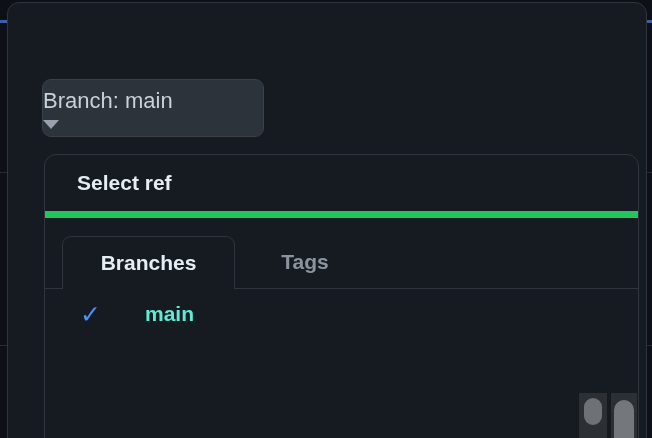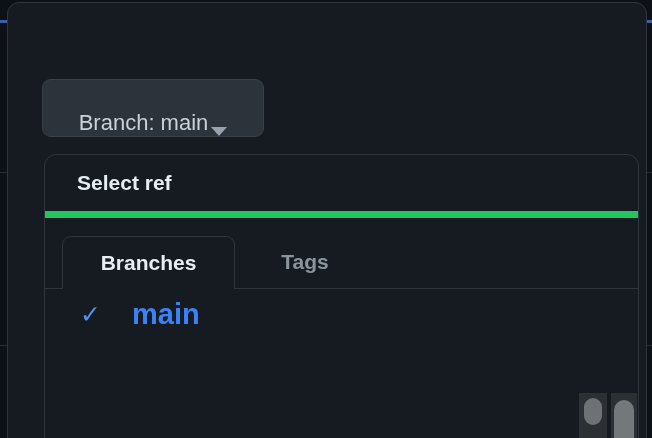--- a/index.html
+++ b/index.html
@@ -32,24 +32,25 @@
     letter-spacing: 0.2px;
   }
 
   
   .branch-btn {
     position: absolute; left: 34px; top: 76px;
     width: 222px; height: 58px;
     background: #2d333b;
     border: 1px solid #3a414a;
     border-radius: 9px;
-    display: flex; align-items: flex-end; justify-content: center;
+    display: flex; align-items: flex-start; justify-content: center;
     gap: 3px;
     font-size: 22px; color: #c9d1d9;
     cursor: pointer;
+    flex-direction: column;
   }
   .caret-down {
     width: 0; height: 0;
     border-left: 8px solid transparent;
     border-right: 8px solid transparent;
     border-top: 9px solid #99a2ac;
     margin-top: 3px;
   }
 
   
@@ -131,22 +132,22 @@
     display: flex; align-items: center;
     padding-left: 35px;
     cursor: pointer;
   }
   .check-icon {
     width: 25px;
     font-size: 25px; font-weight: 700; color: #4793f7;
     line-height: 1;
   }
   .ref-row-label {
-    margin-left: 27px;
-    font-size: 29px; font-weight: 700; color: #3b82f6;
+    margin-left: 40px;
+    font-size: 21px; font-weight: 700; color: #5eead4;
   }
 
   
   .scrollbar-track {
     position: absolute;
     top: 238px;
     height: 162px;
     background: #2c2f34;
   }
   .scrollbar-track-inner { right: 31px; width: 28px; }

